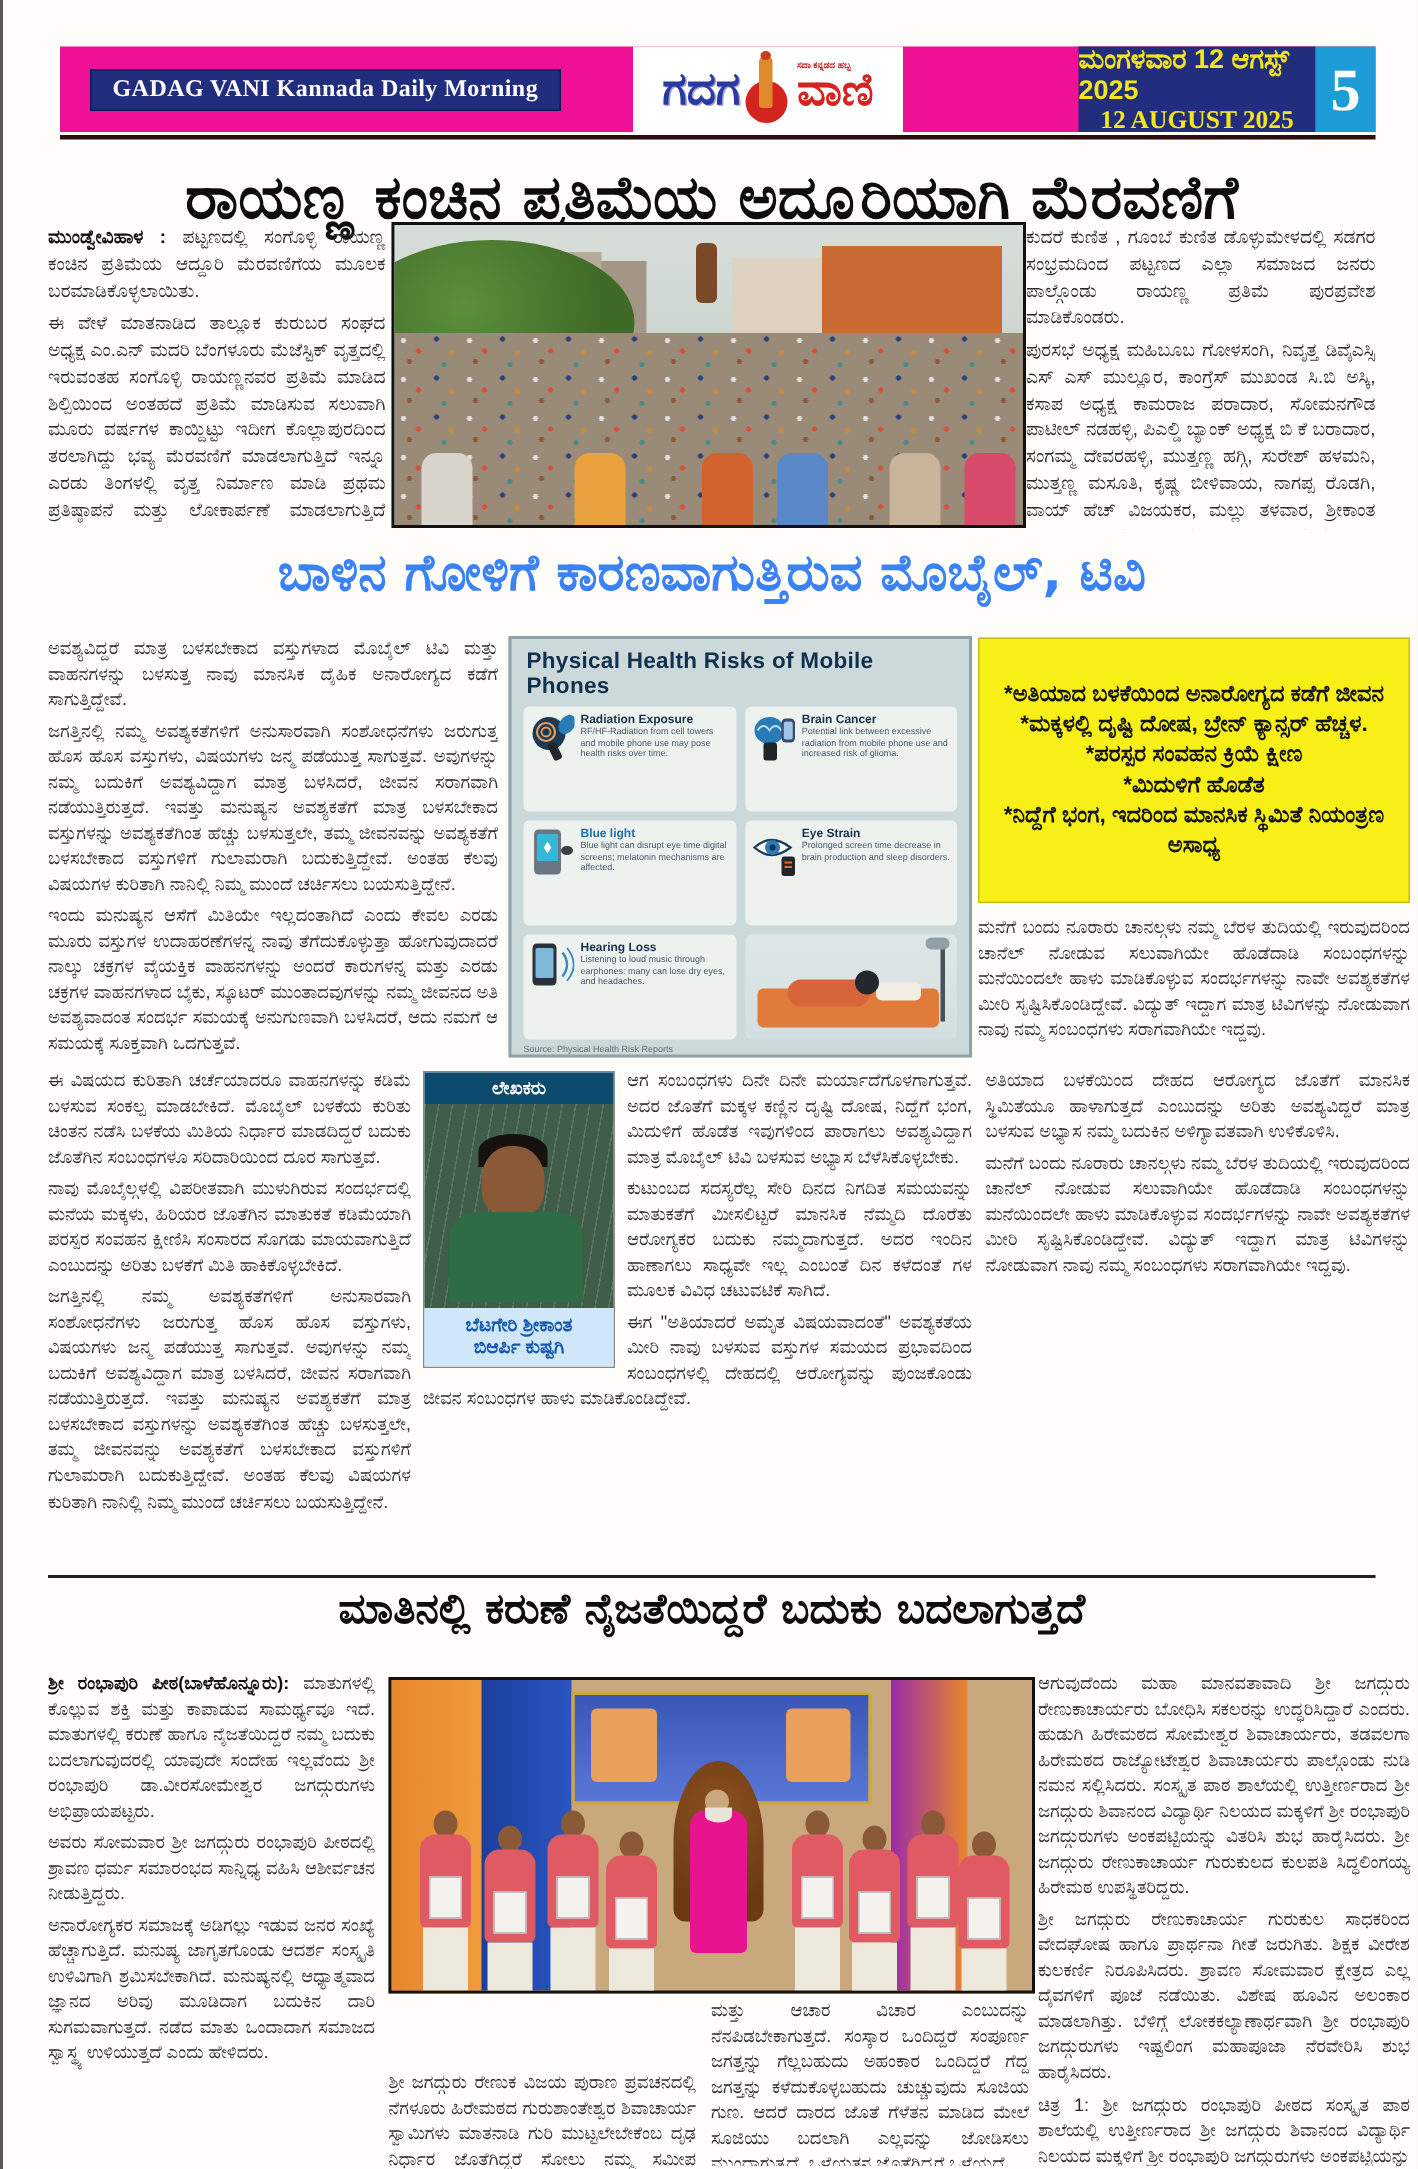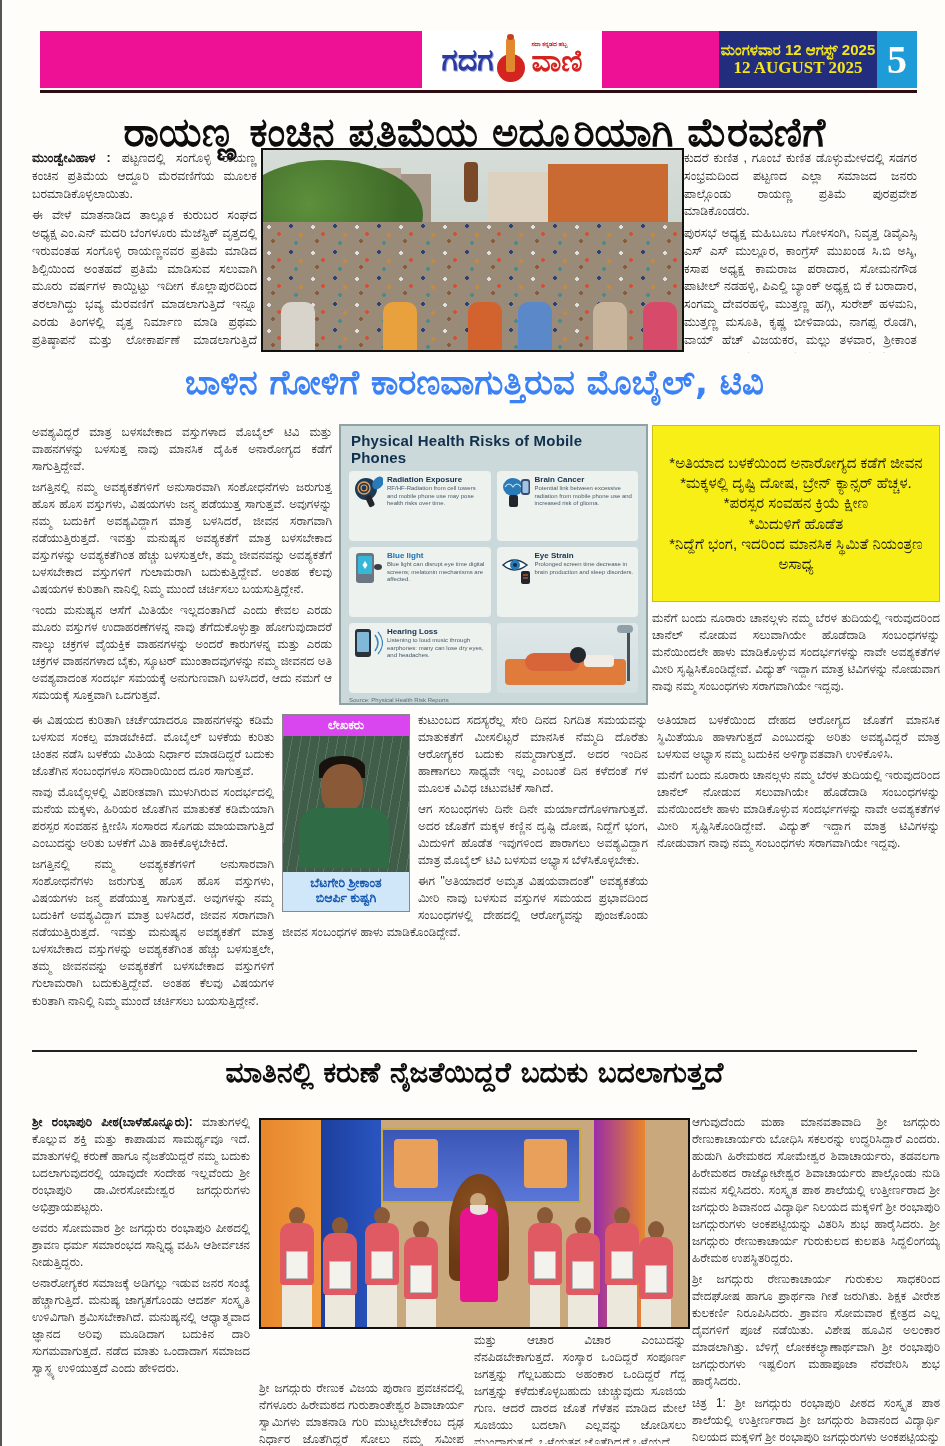--- a/index.html
+++ b/index.html
@@ -16,21 +16,21 @@
   .logo-k1{font-family:"DejaVu Sans",sans-serif;font-weight:bold;font-size:30px;color:#2b3aa0;text-shadow:1px 1px 0 #9aa2d8;}
   .logo-emblem{width:30px;height:44px;position:relative;}
   .logo-emblem .disc{position:absolute;left:0;bottom:0;width:28px;height:28px;border-radius:50%;background:#d42420;}
   .logo-emblem .statue{position:absolute;left:9px;top:0;width:9px;height:34px;background:#e08a2d;border-radius:3px 3px 2px 2px;}
   .logo-emblem .statue:before{content:"";position:absolute;left:1px;top:-4px;width:7px;height:6px;border-radius:50%;background:#c8401c;}
   .logo-k2wrap{display:flex;flex-direction:column;align-items:flex-start;line-height:1;}
   .logo-tag{font-size:6px;color:#c01a1a;font-weight:bold;margin-bottom:1px;}
   .logo-k2{font-family:Liberation Mono, monospace;font-weight:bold;font-size:30px;color:#d42420;}
   .mast-datebox{position:absolute;right:40px;top:0;width:158px;height:57px;background:#232d7d;
         display:flex;flex-direction:column;align-items:center;justify-content:center;line-height:1.15;}
-  .mast-date-kn{color:#f5e61c;font-weight:bold;font-size:15px;}
+  .mast-date-kn{color:#f5e61c;font-weight:bold;font-size:18px;}
   .mast-date-en{color:#f5e61c;font-weight:bold;font-size:17px;font-family:"Liberation Serif",serif;}
   .mast-pagenum{position:absolute;right:0;top:0;width:40px;height:57px;background:#1d9cd8;
         display:flex;align-items:center;justify-content:center;}
   .mast-pagenum span{color:#ffffff;font-size:40px;font-weight:bold;font-family:"Liberation Serif",serif;}
   .head-rule{position:absolute;left:38px;top:90px;width:877px;height:3px;background:#2b0d12;}
   
   .headline{position:absolute;left:30px;width:885px;text-align:center;font-weight:bold;
         font-family:"DejaVu Sans",sans-serif;letter-spacing:0;}
   .h-a1{top:96px;font-size:40px;color:#0d0d0d;margin-top:13px;}
   .h-a2{top:362px;font-size:34px;color:#3b82f6;}
@@ -75,25 +75,25 @@
   .sleep-pillow{position:absolute;left:62%;bottom:26px;width:30px;height:12px;background:#f2ede4;border-radius:4px;}
   .sleep-person{position:absolute;left:20%;bottom:22px;width:55px;height:18px;background:#d8643a;border-radius:9px;}
   .sleep-head{position:absolute;left:52%;bottom:30px;width:16px;height:16px;border-radius:50%;background:#23272e;}
   .sleep-lamp{position:absolute;right:8px;top:6px;width:3px;height:52px;background:#45525a;}
   .sleep-lamp:before{content:"";position:absolute;left:-10px;top:-4px;width:16px;height:8px;background:#8fa0a8;border-radius:4px;}
   .infog-src{font-size:6px;color:#5a6b72;margin-top:4px;}
   
   .ybox{position:absolute;left:650px;top:425px;width:288px;height:177px;background:#f7ef16;
         border:1px solid #c9c013;box-sizing:border-box;padding:8px 10px;display:flex;flex-direction:column;
         justify-content:center;}
-  .ybox div{font-size:15px;font-weight:normal;color:#141414;text-align:center;line-height:1.35;}
+  .ybox div{font-size:15px;font-weight:bold;color:#141414;text-align:center;line-height:1.35;}
   
   .authbox{float:left;width:126px;height:196px;margin:2px 8px 2px 0;border:1px solid #888;
         display:flex;flex-direction:column;}
-  .auth-label{background:#d946ef;color:#fff;font-weight:bold;font-size:12px;text-align:center;padding:2px 0;}
+  .auth-label{background:#0c4a6e;color:#fff;font-weight:bold;font-size:12px;text-align:center;padding:2px 0;}
   .auth-photo{flex:1;position:relative;background:
         repeating-linear-gradient(100deg,rgba(255,255,255,.14) 0 1px,transparent 1px 9px),
         #3f5d49;overflow:hidden;}
   .auth-head{position:absolute;left:38px;top:28px;width:42px;height:48px;border-radius:46% 46% 40% 40%;background:#8a5a38;}
   .auth-hair{position:absolute;left:36px;top:20px;width:46px;height:22px;border-radius:50% 50% 0 0;background:#17120e;}
   .auth-shirt{position:absolute;left:16px;top:72px;width:90px;height:60px;border-radius:18px 18px 0 0;background:#2f6b44;}
   .auth-name{background:#cfe7f8;color:#1356b0;font-weight:bold;font-size:12.5px;text-align:center;
         line-height:1.25;padding:4px 2px;}
   
   .photo3{position:absolute;left:257px;top:1118px;width:427px;height:207px;border:2px solid #111;
@@ -117,20 +117,23 @@
   .stu .dh{position:absolute;left:4px;top:78px;width:30px;height:42px;background:#ece8dc;}
   
   .clip{overflow:hidden;}
 </style>
 </head>
 <body>
 
 <div class="page">
 
   <div class="masthead">
+    <div class="mast-titlebox">
+      <span>GADAG VANI Kannada Daily Morning</span>
+    </div>
     <div class="mast-logo">
       <span class="logo-k1">ಗದಗ</span>
       <span class="logo-emblem">
         <span class="disc"></span>
           <span class="statue"></span>
       </span>
       <span class="logo-k2wrap">
         <span class="logo-tag">ಸದಾ ಕನ್ನಡದ ಹಬ್ಬ</span>
         <span class="logo-k2">ವಾಣಿ</span>
       </span>
@@ -283,22 +286,22 @@
       <div class="auth-photo">
         <span class="auth-hair"></span>
         <span class="auth-head"></span>
         <span class="auth-shirt"></span>
       </div>
       <div class="auth-name">
         <span>ಬೆಟಗೇರಿ ಶ್ರೀಕಾಂತ</span><br>
         <span>ಬಿಆರ್ಪಿ ಕುಷ್ಟಗಿ</span>
       </div>
     </div>
+    <p>ಆಗ ಸಂಬಂಧಗಳು ದಿನೇ ದಿನೇ ಮರ್ಯಾದೆಗೊಳಗಾಗುತ್ತವೆ. ಅದರ ಜೊತೆಗೆ ಮಕ್ಕಳ ಕಣ್ಣಿನ ದೃಷ್ಟಿ ದೋಷ, ನಿದ್ದೆಗೆ ಭಂಗ, ಮಿದುಳಿಗೆ ಹೊಡೆತ ಇವುಗಳಿಂದ ಪಾರಾಗಲು ಅವಶ್ಯವಿದ್ದಾಗ ಮಾತ್ರ ಮೊಬೈಲ್ ಟಿವಿ ಬಳಸುವ ಅಭ್ಯಾಸ ಬೆಳೆಸಿಕೊಳ್ಳಬೇಕು.</p>
     <p>ಕುಟುಂಬದ ಸದಸ್ಯರೆಲ್ಲ ಸೇರಿ ದಿನದ ನಿಗದಿತ ಸಮಯವನ್ನು ಮಾತುಕತೆಗೆ ಮೀಸಲಿಟ್ಟರೆ ಮಾನಸಿಕ ನೆಮ್ಮದಿ ದೊರೆತು ಆರೋಗ್ಯಕರ ಬದುಕು ನಮ್ಮದಾಗುತ್ತದೆ. ಅದರ ಇಂದಿನ ಹಾಣಾಗಲು ಸಾಧ್ಯವೇ ಇಲ್ಲ ಎಂಬಂತೆ ದಿನ ಕಳೆದಂತೆ ಗಳ ಮೂಲಕ ವಿವಿಧ ಚಟುವಟಿಕೆ ಸಾಗಿದೆ.</p>
-    <p>ಆಗ ಸಂಬಂಧಗಳು ದಿನೇ ದಿನೇ ಮರ್ಯಾದೆಗೊಳಗಾಗುತ್ತವೆ. ಅದರ ಜೊತೆಗೆ ಮಕ್ಕಳ ಕಣ್ಣಿನ ದೃಷ್ಟಿ ದೋಷ, ನಿದ್ದೆಗೆ ಭಂಗ, ಮಿದುಳಿಗೆ ಹೊಡೆತ ಇವುಗಳಿಂದ ಪಾರಾಗಲು ಅವಶ್ಯವಿದ್ದಾಗ ಮಾತ್ರ ಮೊಬೈಲ್ ಟಿವಿ ಬಳಸುವ ಅಭ್ಯಾಸ ಬೆಳೆಸಿಕೊಳ್ಳಬೇಕು.</p>
     <p>ಈಗ "ಅತಿಯಾದರೆ ಅಮೃತ ವಿಷಯವಾದಂತೆ" ಅವಶ್ಯಕತೆಯ ಮೀರಿ ನಾವು ಬಳಸುವ ವಸ್ತುಗಳ ಸಮಯದ ಪ್ರಭಾವದಿಂದ ಸಂಬಂಧಗಳಲ್ಲಿ ದೇಹದಲ್ಲಿ ಆರೋಗ್ಯವನ್ನು ಪುಂಜಕೊಂಡು ಜೀವನ ಸಂಬಂಧಗಳ ಹಾಳು ಮಾಡಿಕೊಂಡಿದ್ದೇವೆ.</p>
   </div>
 
   <div class="col" style="left:655px;top:712px;width:283px;height:330px;font-size:12px;">
     <p>ಅತಿಯಾದ ಬಳಕೆಯಿಂದ ದೇಹದ ಆರೋಗ್ಯದ ಜೊತೆಗೆ ಮಾನಸಿಕ ಸ್ಥಿಮಿತೆಯೂ ಹಾಳಾಗುತ್ತದೆ ಎಂಬುದನ್ನು ಅರಿತು ಅವಶ್ಯವಿದ್ದರೆ ಮಾತ್ರ ಬಳಸುವ ಅಭ್ಯಾಸ ನಮ್ಮ ಬದುಕಿನ ಅಳಿಗ್ಯಾವತವಾಗಿ ಉಳಿಕೊಳಿಸಿ.</p>
     <p>ಮನೆಗೆ ಬಂದು ನೂರಾರು ಚಾನಲ್ಗಳು ನಮ್ಮ ಬೆರಳ ತುದಿಯಲ್ಲಿ ಇರುವುದರಿಂದ ಚಾನೆಲ್ ನೋಡುವ ಸಲುವಾಗಿಯೇ ಹೊಡೆದಾಡಿ ಸಂಬಂಧಗಳನ್ನು ಮನೆಯಿಂದಲೇ ಹಾಳು ಮಾಡಿಕೊಳ್ಳುವ ಸಂದರ್ಭಗಳನ್ನು ನಾವೇ ಅವಶ್ಯಕತೆಗಳ ಮೀರಿ ಸೃಷ್ಟಿಸಿಕೊಂಡಿದ್ದೇವೆ. ವಿದ್ಯುತ್ ಇದ್ದಾಗ ಮಾತ್ರ ಟಿವಿಗಳನ್ನು ನೋಡುವಾಗ ನಾವು ನಮ್ಮ ಸಂಬಂಧಗಳು ಸರಾಗವಾಗಿಯೇ ಇದ್ದವು.</p>
   </div>
 
   <div class="rule3"></div>
   <div class="headline h-a3">ಮಾತಿನಲ್ಲಿ ಕರುಣೆ ನೈಜತೆಯಿದ್ದರೆ ಬದುಕು ಬದಲಾಗುತ್ತದೆ</div>

